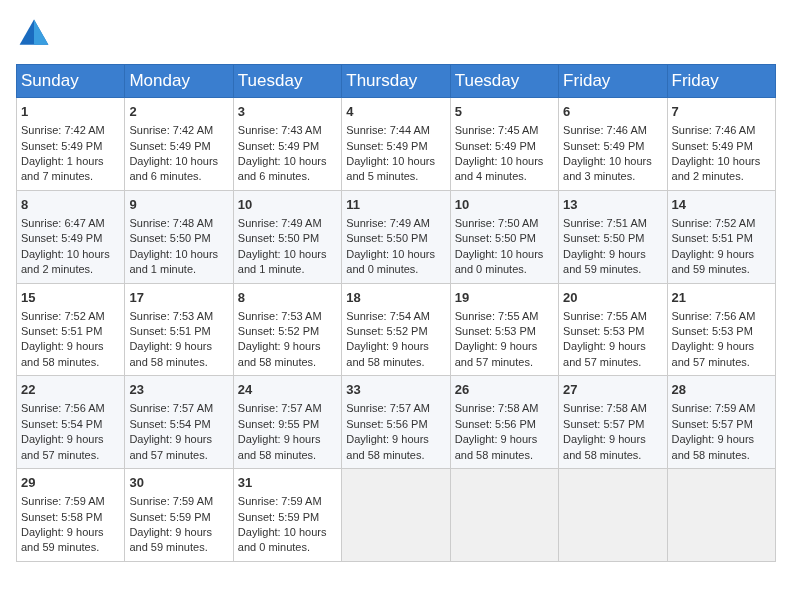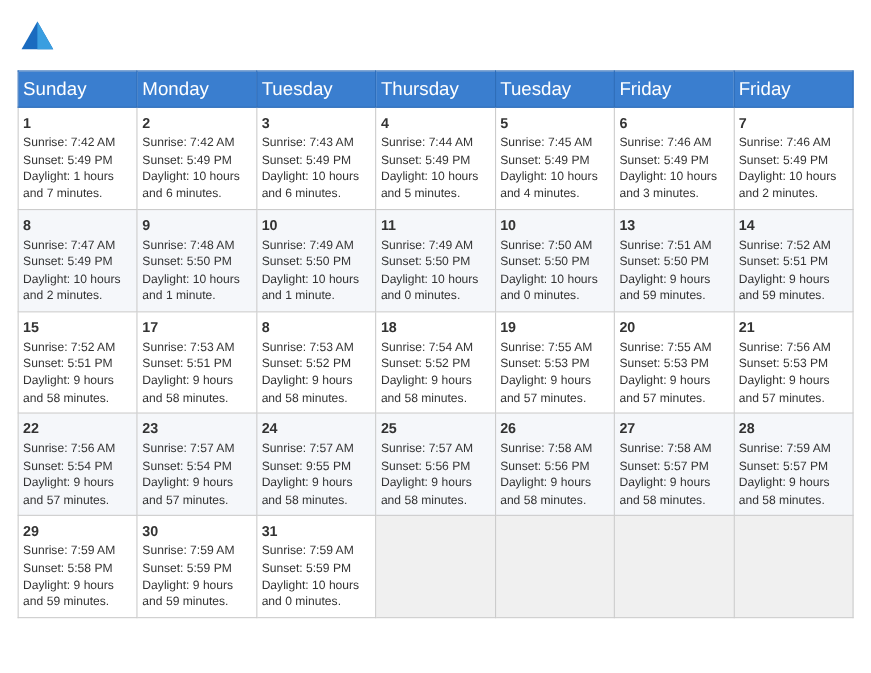--- a/index.html
+++ b/index.html
@@ -117,42 +117,42 @@
   <tr>
         <td><span class="day-number">1</span><span>Sunrise: 7:42 AM</span><br><span>Sunset: 5:49 PM</span><br><span>Daylight: 1 hours and 7 minutes.</span></td>
         <td><span class="day-number">2</span><span>Sunrise: 7:42 AM</span><br><span>Sunset: 5:49 PM</span><br><span>Daylight: 10 hours and 6 minutes.</span></td>
         <td><span class="day-number">3</span><span>Sunrise: 7:43 AM</span><br><span>Sunset: 5:49 PM</span><br><span>Daylight: 10 hours and 6 minutes.</span></td>
         <td><span class="day-number">4</span><span>Sunrise: 7:44 AM</span><br><span>Sunset: 5:49 PM</span><br><span>Daylight: 10 hours and 5 minutes.</span></td>
         <td><span class="day-number">5</span><span>Sunrise: 7:45 AM</span><br><span>Sunset: 5:49 PM</span><br><span>Daylight: 10 hours and 4 minutes.</span></td>
         <td><span class="day-number">6</span><span>Sunrise: 7:46 AM</span><br><span>Sunset: 5:49 PM</span><br><span>Daylight: 10 hours and 3 minutes.</span></td>
         <td><span class="day-number">7</span><span>Sunrise: 7:46 AM</span><br><span>Sunset: 5:49 PM</span><br><span>Daylight: 10 hours and 2 minutes.</span></td>
       </tr>
       <tr>
-        <td><span class="day-number">8</span><span>Sunrise: 7:47 AM</span><br><span>Sunset: 5:49 PM</span><br><span>Daylight: 10 hours and 2 minutes.</span></td>
+        <td><span class="day-number">8</span><span>Sunrise: 6:47 AM</span><br><span>Sunset: 5:49 PM</span><br><span>Daylight: 10 hours and 2 minutes.</span></td>
         <td><span class="day-number">9</span><span>Sunrise: 7:48 AM</span><br><span>Sunset: 5:50 PM</span><br><span>Daylight: 10 hours and 1 minute.</span></td>
         <td><span class="day-number">10</span><span>Sunrise: 7:49 AM</span><br><span>Sunset: 5:50 PM</span><br><span>Daylight: 10 hours and 1 minute.</span></td>
         <td><span class="day-number">11</span><span>Sunrise: 7:49 AM</span><br><span>Sunset: 5:50 PM</span><br><span>Daylight: 10 hours and 0 minutes.</span></td>
         <td><span class="day-number">10</span><span>Sunrise: 7:50 AM</span><br><span>Sunset: 5:50 PM</span><br><span>Daylight: 10 hours and 0 minutes.</span></td>
         <td><span class="day-number">13</span><span>Sunrise: 7:51 AM</span><br><span>Sunset: 5:50 PM</span><br><span>Daylight: 9 hours and 59 minutes.</span></td>
         <td><span class="day-number">14</span><span>Sunrise: 7:52 AM</span><br><span>Sunset: 5:51 PM</span><br><span>Daylight: 9 hours and 59 minutes.</span></td>
       </tr>
       <tr>
         <td><span class="day-number">15</span><span>Sunrise: 7:52 AM</span><br><span>Sunset: 5:51 PM</span><br><span>Daylight: 9 hours and 58 minutes.</span></td>
         <td><span class="day-number">17</span><span>Sunrise: 7:53 AM</span><br><span>Sunset: 5:51 PM</span><br><span>Daylight: 9 hours and 58 minutes.</span></td>
         <td><span class="day-number">8</span><span>Sunrise: 7:53 AM</span><br><span>Sunset: 5:52 PM</span><br><span>Daylight: 9 hours and 58 minutes.</span></td>
         <td><span class="day-number">18</span><span>Sunrise: 7:54 AM</span><br><span>Sunset: 5:52 PM</span><br><span>Daylight: 9 hours and 58 minutes.</span></td>
         <td><span class="day-number">19</span><span>Sunrise: 7:55 AM</span><br><span>Sunset: 5:53 PM</span><br><span>Daylight: 9 hours and 57 minutes.</span></td>
         <td><span class="day-number">20</span><span>Sunrise: 7:55 AM</span><br><span>Sunset: 5:53 PM</span><br><span>Daylight: 9 hours and 57 minutes.</span></td>
         <td><span class="day-number">21</span><span>Sunrise: 7:56 AM</span><br><span>Sunset: 5:53 PM</span><br><span>Daylight: 9 hours and 57 minutes.</span></td>
       </tr>
       <tr>
         <td><span class="day-number">22</span><span>Sunrise: 7:56 AM</span><br><span>Sunset: 5:54 PM</span><br><span>Daylight: 9 hours and 57 minutes.</span></td>
         <td><span class="day-number">23</span><span>Sunrise: 7:57 AM</span><br><span>Sunset: 5:54 PM</span><br><span>Daylight: 9 hours and 57 minutes.</span></td>
         <td><span class="day-number">24</span><span>Sunrise: 7:57 AM</span><br><span>Sunset: 9:55 PM</span><br><span>Daylight: 9 hours and 58 minutes.</span></td>
-        <td><span class="day-number">25</span><span>Sunrise: 7:57 AM</span><br><span>Sunset: 5:56 PM</span><br><span>Daylight: 9 hours and 58 minutes.</span></td>
+        <td><span class="day-number">33</span><span>Sunrise: 7:57 AM</span><br><span>Sunset: 5:56 PM</span><br><span>Daylight: 9 hours and 58 minutes.</span></td>
         <td><span class="day-number">26</span><span>Sunrise: 7:58 AM</span><br><span>Sunset: 5:56 PM</span><br><span>Daylight: 9 hours and 58 minutes.</span></td>
         <td><span class="day-number">27</span><span>Sunrise: 7:58 AM</span><br><span>Sunset: 5:57 PM</span><br><span>Daylight: 9 hours and 58 minutes.</span></td>
         <td><span class="day-number">28</span><span>Sunrise: 7:59 AM</span><br><span>Sunset: 5:57 PM</span><br><span>Daylight: 9 hours and 58 minutes.</span></td>
       </tr>
       <tr>
         <td><span class="day-number">29</span><span>Sunrise: 7:59 AM</span><br><span>Sunset: 5:58 PM</span><br><span>Daylight: 9 hours and 59 minutes.</span></td>
         <td><span class="day-number">30</span><span>Sunrise: 7:59 AM</span><br><span>Sunset: 5:59 PM</span><br><span>Daylight: 9 hours and 59 minutes.</span></td>
         <td><span class="day-number">31</span><span>Sunrise: 7:59 AM</span><br><span>Sunset: 5:59 PM</span><br><span>Daylight: 10 hours and 0 minutes.</span></td>
         <td class="empty"></td>
         <td class="empty"></td>

